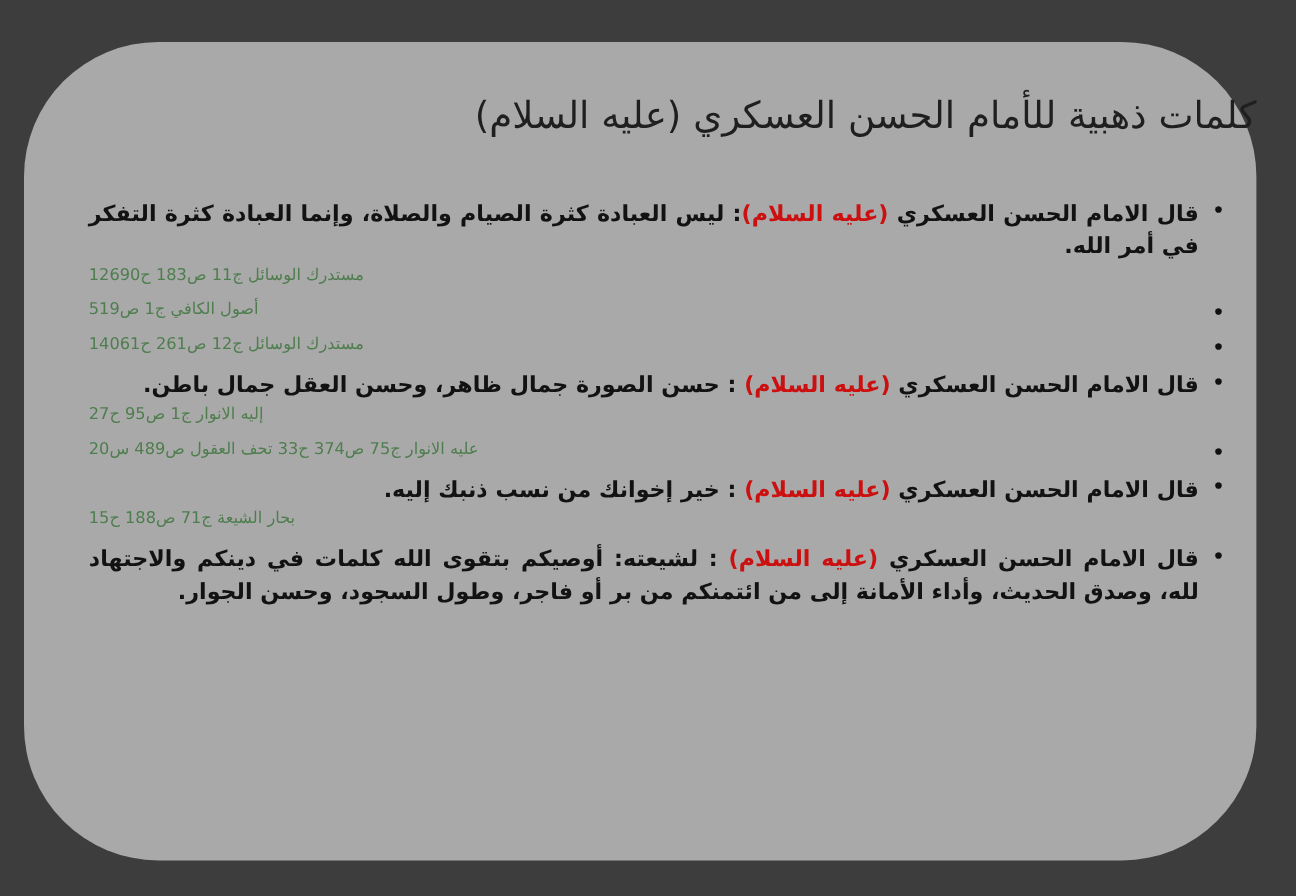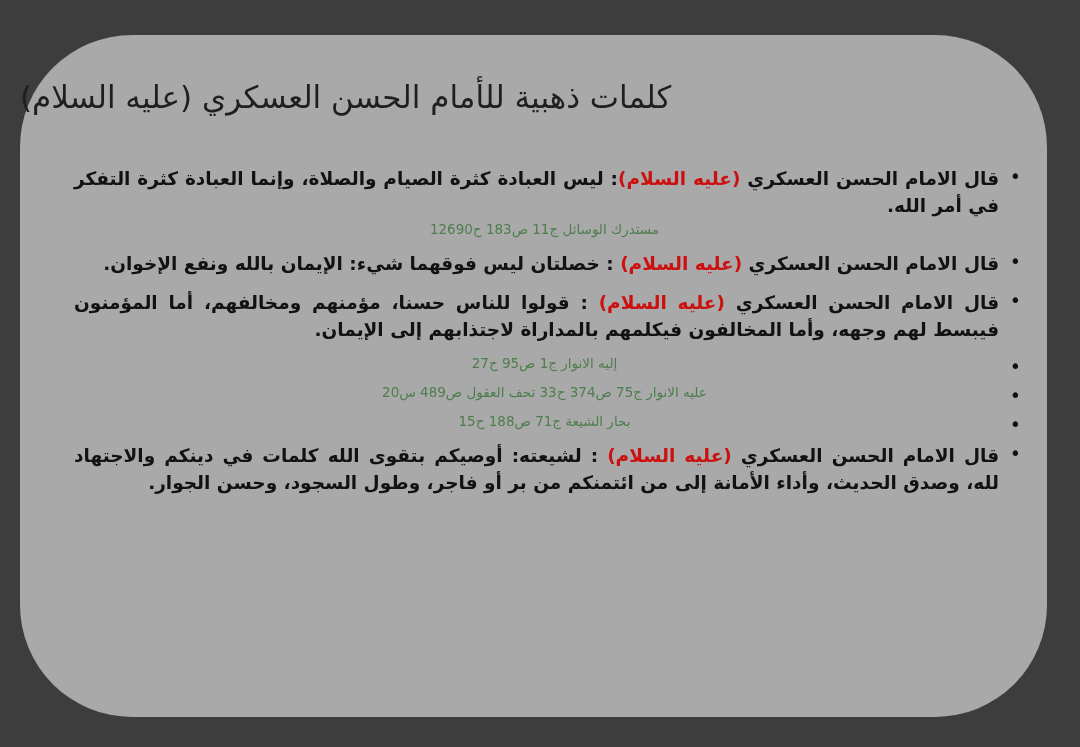--- a/index.html
+++ b/index.html
@@ -11,21 +11,21 @@
   }
   .slide-panel {
     position:absolute;
     left:20px; top:35px;
     width:1027px; height:682px;
     background: var(--panel, #a9a9a9);
     border-radius:112px;
   }
   .slide-title {
     direction:rtl;
-    text-align:left;
+    text-align:right;
     padding-top:44px;
     font-size:31px;
     font-weight:normal;
     color: var(--title, #1f1f1f);
     letter-spacing:0.5px;
   }
   .quotes {
     direction:rtl;
     margin:50px 24px 0 54px;
   }
@@ -43,21 +43,21 @@
   }
   .quote-text {
     font-size:18.5px;
     font-weight:bold;
     color: var(--text, #121212);
     line-height:27px;
   }
   .quote-salam { color: var(--salam, #cc1010); margin-top: 44px; }
   .quote-source {
     direction:rtl;
-    text-align:center;
+    text-align:left;
     margin:2px -16px 0 0;
     font-size:13.5px;
     line-height:17px;
     font-weight:normal;
     color: var(--source, #4e7d4e);
   }
 </style>
 </head>
 <body>
 
@@ -67,40 +67,42 @@
   <div class="quotes">
 
     <div class="quote-item">
       <span class="bullet-marker">•</span>
       <p class="quote-text"><span>قال الامام الحسن العسكري </span><span class="quote-salam">(عليه السلام)</span><span>: ليس العبادة كثرة الصيام والصلاة، وإنما العبادة كثرة التفكر في أمر الله.</span></p>
       <div class="quote-source">مستدرك الوسائل ج11 ص183 ح12690</div>
     </div>
 
     <div class="quote-item">
       <span class="bullet-marker">•</span>
-      <p class="quote-text"><span>قال الامام الحسن العسكري </span><span class="quote-salam">(عليه السلام)</span><span> : خصلتان ليس فوقهما شيء: الإيمان بالله ونفع الإخوان.</span></p>
+      <div class="quote-source">أصول الكافي ج1 ص519</div>
     </div>
 
     <div class="quote-item">
       <span class="bullet-marker">•</span>
-      <p class="quote-text"><span>قال الامام الحسن العسكري </span><span class="quote-salam">(عليه السلام)</span><span> : قولوا للناس حسنا، مؤمنهم ومخالفهم، أما المؤمنون فيبسط لهم وجهه، وأما المخالفون فيكلمهم بالمداراة لاجتذابهم إلى الإيمان.</span></p>
+      <div class="quote-source">مستدرك الوسائل ج12 ص261 ح14061</div>
     </div>
 
     <div class="quote-item">
       <span class="bullet-marker">•</span>
+      <p class="quote-text"><span>قال الامام الحسن العسكري </span><span class="quote-salam">(عليه السلام)</span><span> : حسن الصورة جمال ظاهر، وحسن العقل جمال باطن.</span></p>
       <div class="quote-source">إليه الانوار ج1 ص95 ح27</div>
     </div>
 
     <div class="quote-item">
       <span class="bullet-marker">•</span>
       <div class="quote-source">عليه الانوار ج75 ص374 ح33 تحف العقول ص489 س20</div>
     </div>
 
     <div class="quote-item">
       <span class="bullet-marker">•</span>
+      <p class="quote-text"><span>قال الامام الحسن العسكري </span><span class="quote-salam">(عليه السلام)</span><span> : خير إخوانك من نسب ذنبك إليه.</span></p>
       <div class="quote-source">بحار الشيعة ج71 ص188 ح15</div>
     </div>
 
     <div class="quote-item">
       <span class="bullet-marker">•</span>
       <p class="quote-text"><span>قال الامام الحسن العسكري </span><span class="quote-salam">(عليه السلام)</span><span> : لشيعته: أوصيكم بتقوى الله كلمات في دينكم والاجتهاد لله، وصدق الحديث، وأداء الأمانة إلى من ائتمنكم من بر أو فاجر، وطول السجود، وحسن الجوار.</span></p>
     </div>
 
   </div>
 </div>

